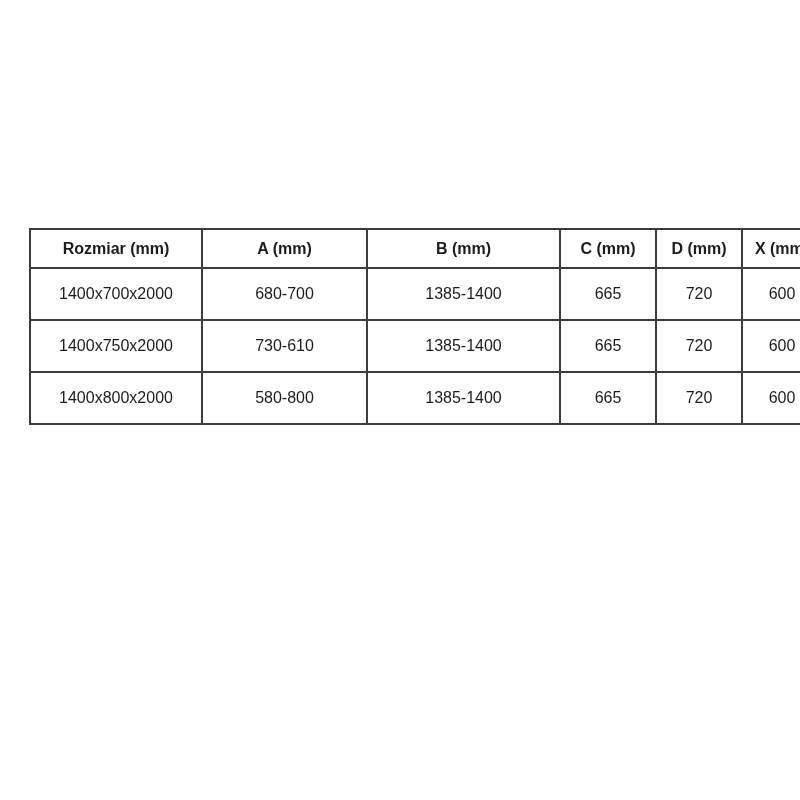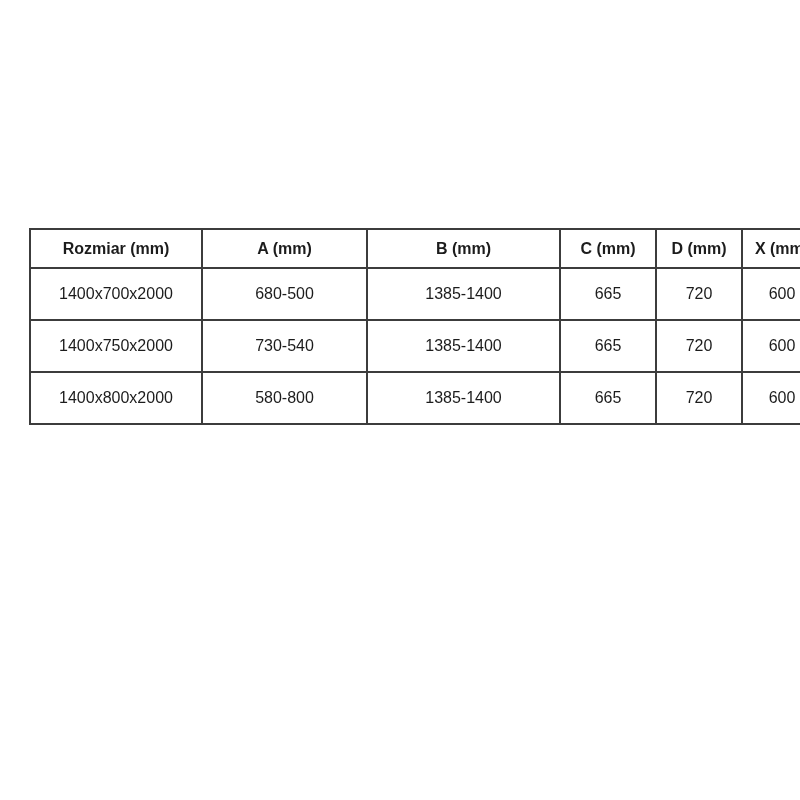--- a/index.html
+++ b/index.html
@@ -71,29 +71,29 @@
           <th>A (mm)</th>
           <th>B (mm)</th>
           <th>C (mm)</th>
           <th>D (mm)</th>
           <th>X (mm)</th>
         </tr>
       </thead>
       <tbody>
         <tr>
           <td>1400x700x2000</td>
-          <td>680-500</td>
+          <td>680-700</td>
           <td>1385-1400</td>
           <td>665</td>
           <td>720</td>
           <td>600</td>
         </tr>
         <tr>
           <td>1400x750x2000</td>
-          <td>730-540</td>
+          <td>730-610</td>
           <td>1385-1400</td>
           <td>665</td>
           <td>720</td>
           <td>600</td>
         </tr>
         <tr>
           <td>1400x800x2000</td>
           <td>580-800</td>
           <td>1385-1400</td>
           <td>665</td>

